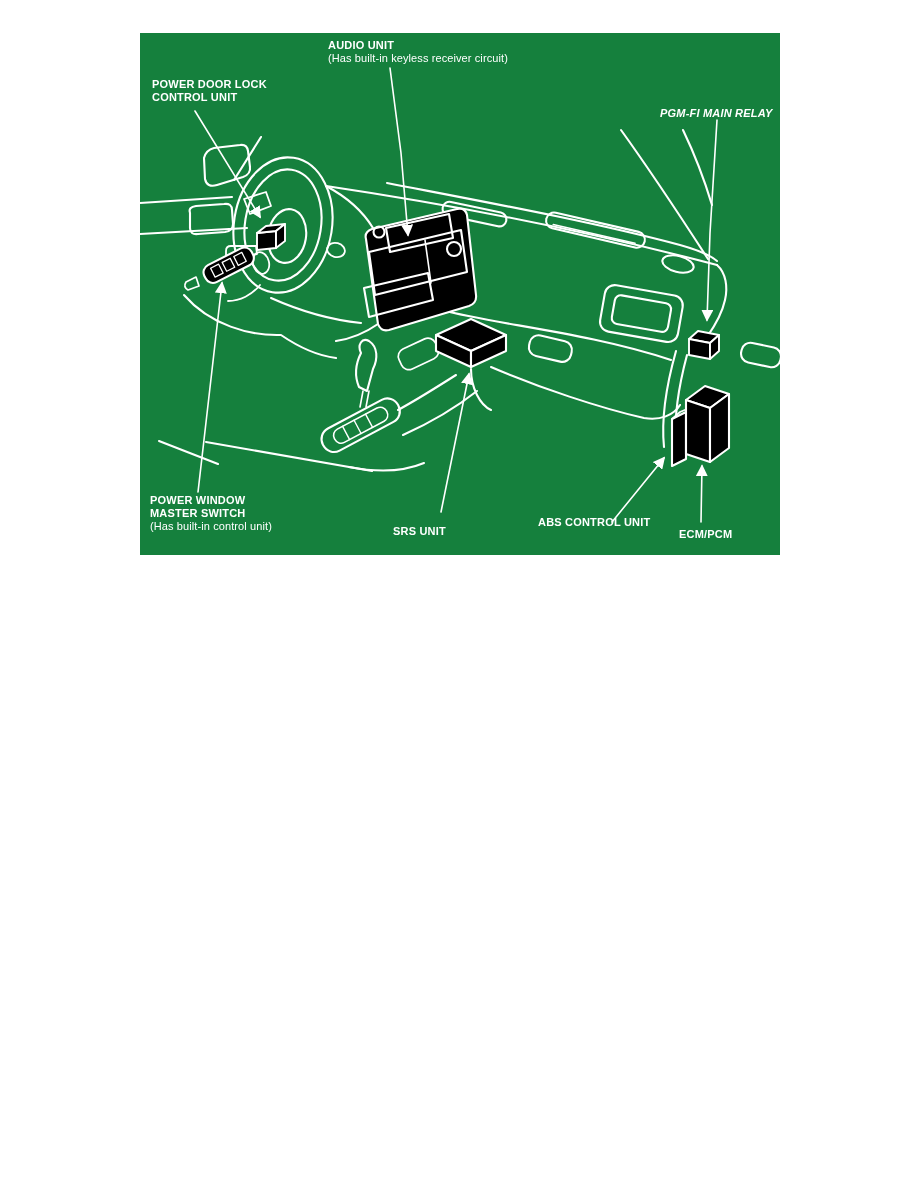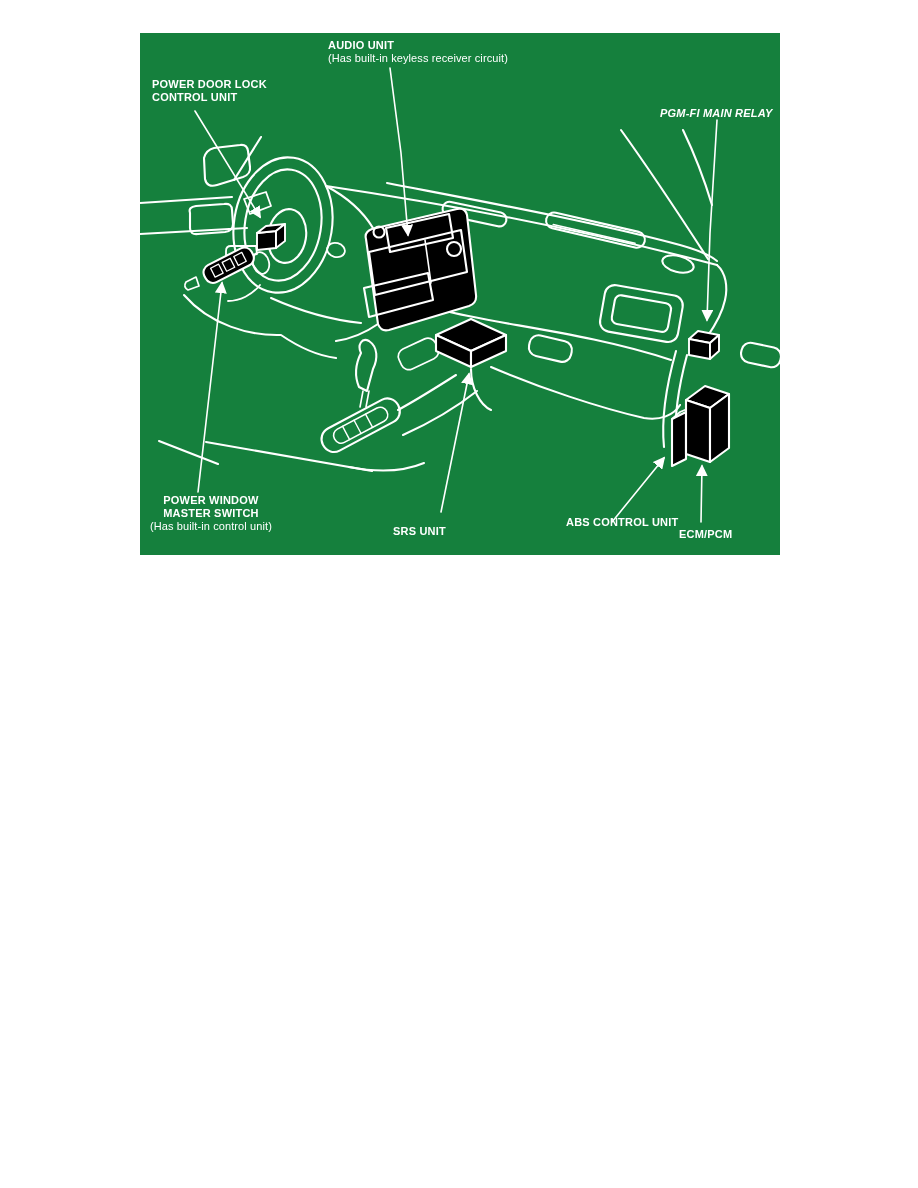--- a/index.html
+++ b/index.html
@@ -197,31 +197,31 @@
 
   <div class="lbl" style="left:12px;top:45px;">
     <span>POWER DOOR LOCK</span>
     <span>CONTROL UNIT</span>
   </div>
 
   <div class="lbl" style="left:520px;top:74px;font-style:italic;">
     <span>PGM-FI MAIN RELAY</span>
   </div>
 
-  <div class="lbl" style="left:10px;top:461px;text-align:center;">
+  <div class="lbl" style="left:10px;top:461px;">
     <span>POWER WINDOW</span>
     <span>MASTER SWITCH</span>
     <span class="note">(Has built-in control unit)</span>
   </div>
 
   <div class="lbl" style="left:253px;top:492px;">
     <span>SRS UNIT</span>
   </div>
 
-  <div class="lbl" style="left:398px;top:483px;margin-left:28px;">
+  <div class="lbl" style="left:398px;top:483px;">
     <span>ABS CONTROL UNIT</span>
   </div>
 
   <div class="lbl" style="left:539px;top:495px;">
     <span>ECM/PCM</span>
   </div>
 
 </div>
 
 </body></html>

